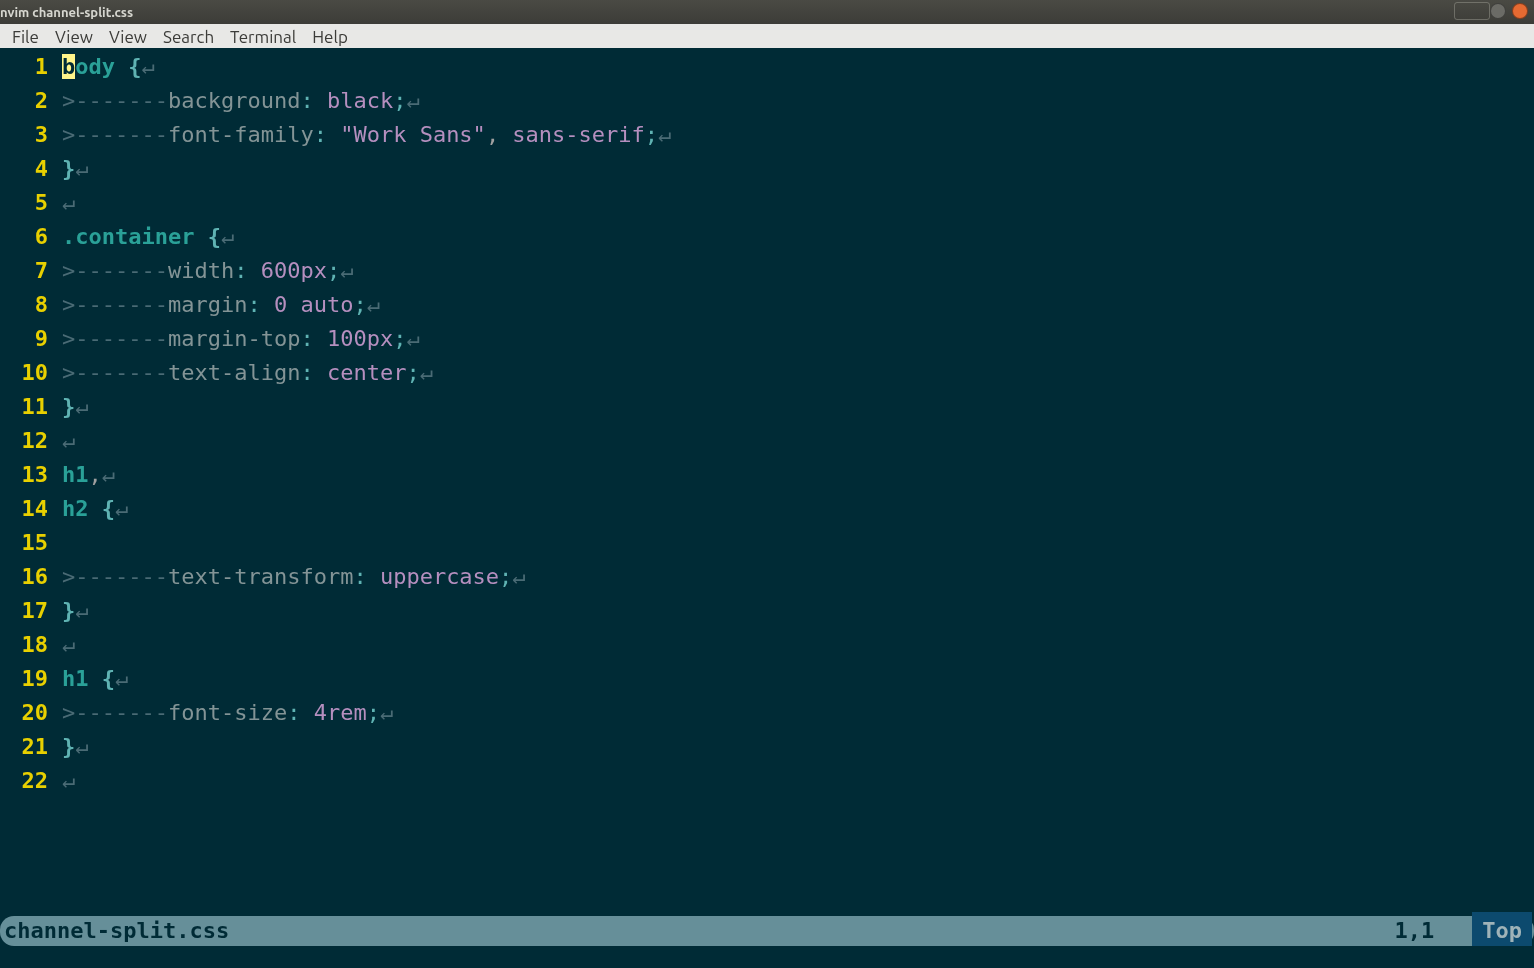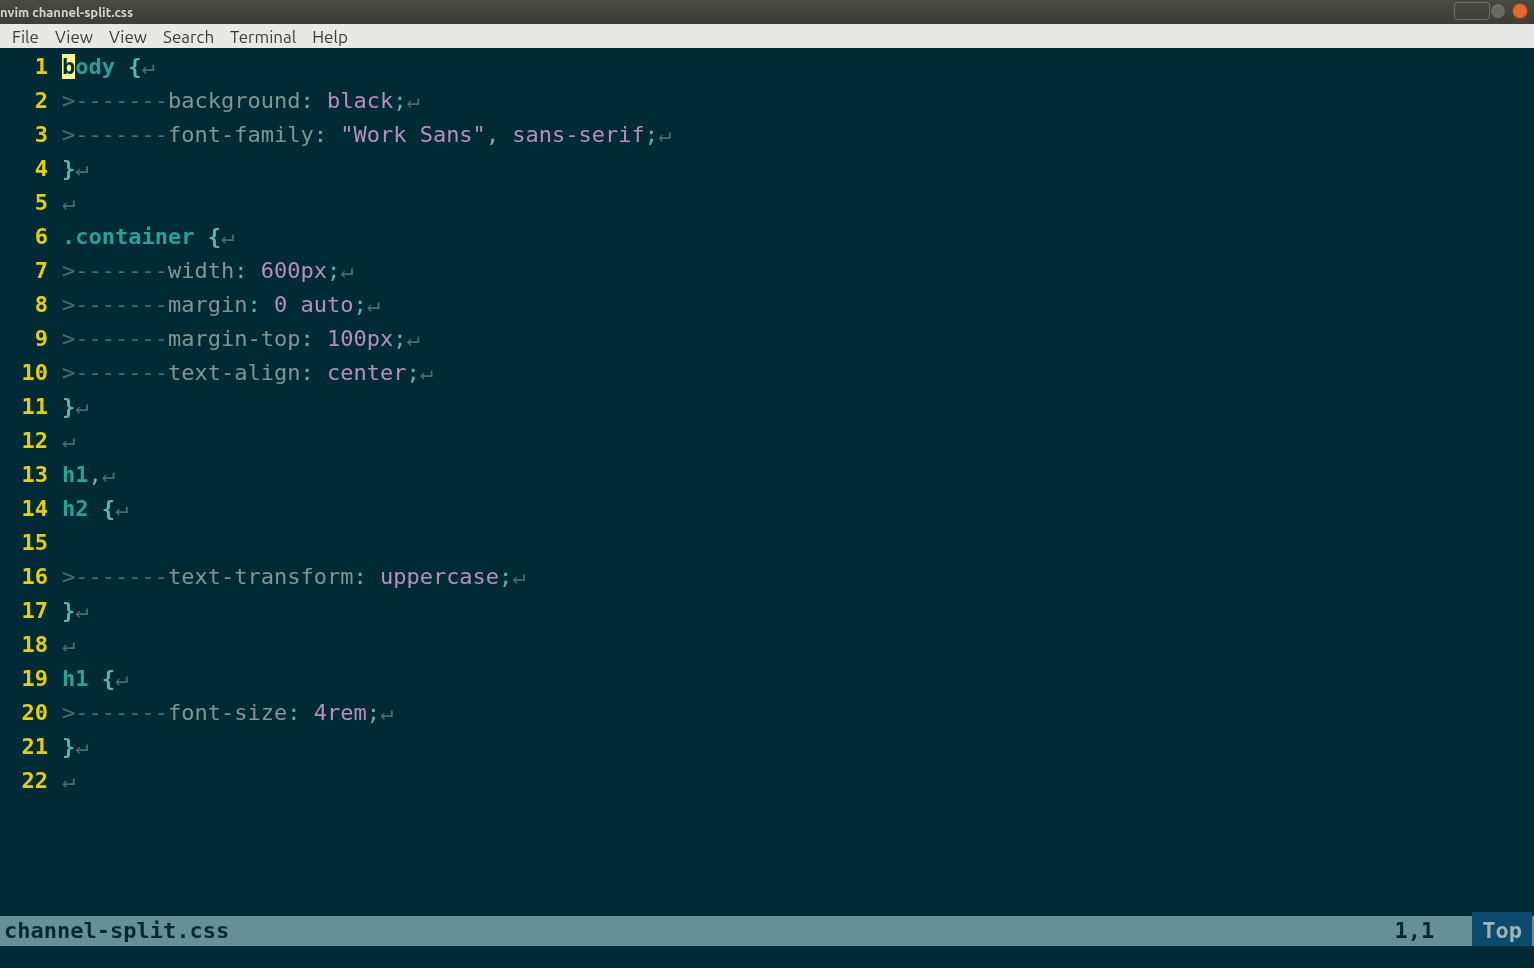--- a/index.html
+++ b/index.html
@@ -76,20 +76,21 @@
     position: absolute;
     left: 0; right: 0; bottom: 22px;
     height: 30px;
     background: #668f99;
     color: #002b36;
     display: flex;
     align-items: center;
     font-weight: 700;
     font-size: 22px;
     padding: 0 2px;
+    border-radius: 14px;
   }
   .statusline .fname { flex: 1; padding-left: 2px; }
   .statusline .pos { padding: 0 38px 0 0; }
   .statusline .scroll { background: #0c4a6e; color: #9fb3b8; padding: 2px 10px; font-weight: 700; }
 
   .cmdline {
     position: absolute;
     left: 0; right: 0; bottom: 0;
     height: 22px;
     background: #002b36;

